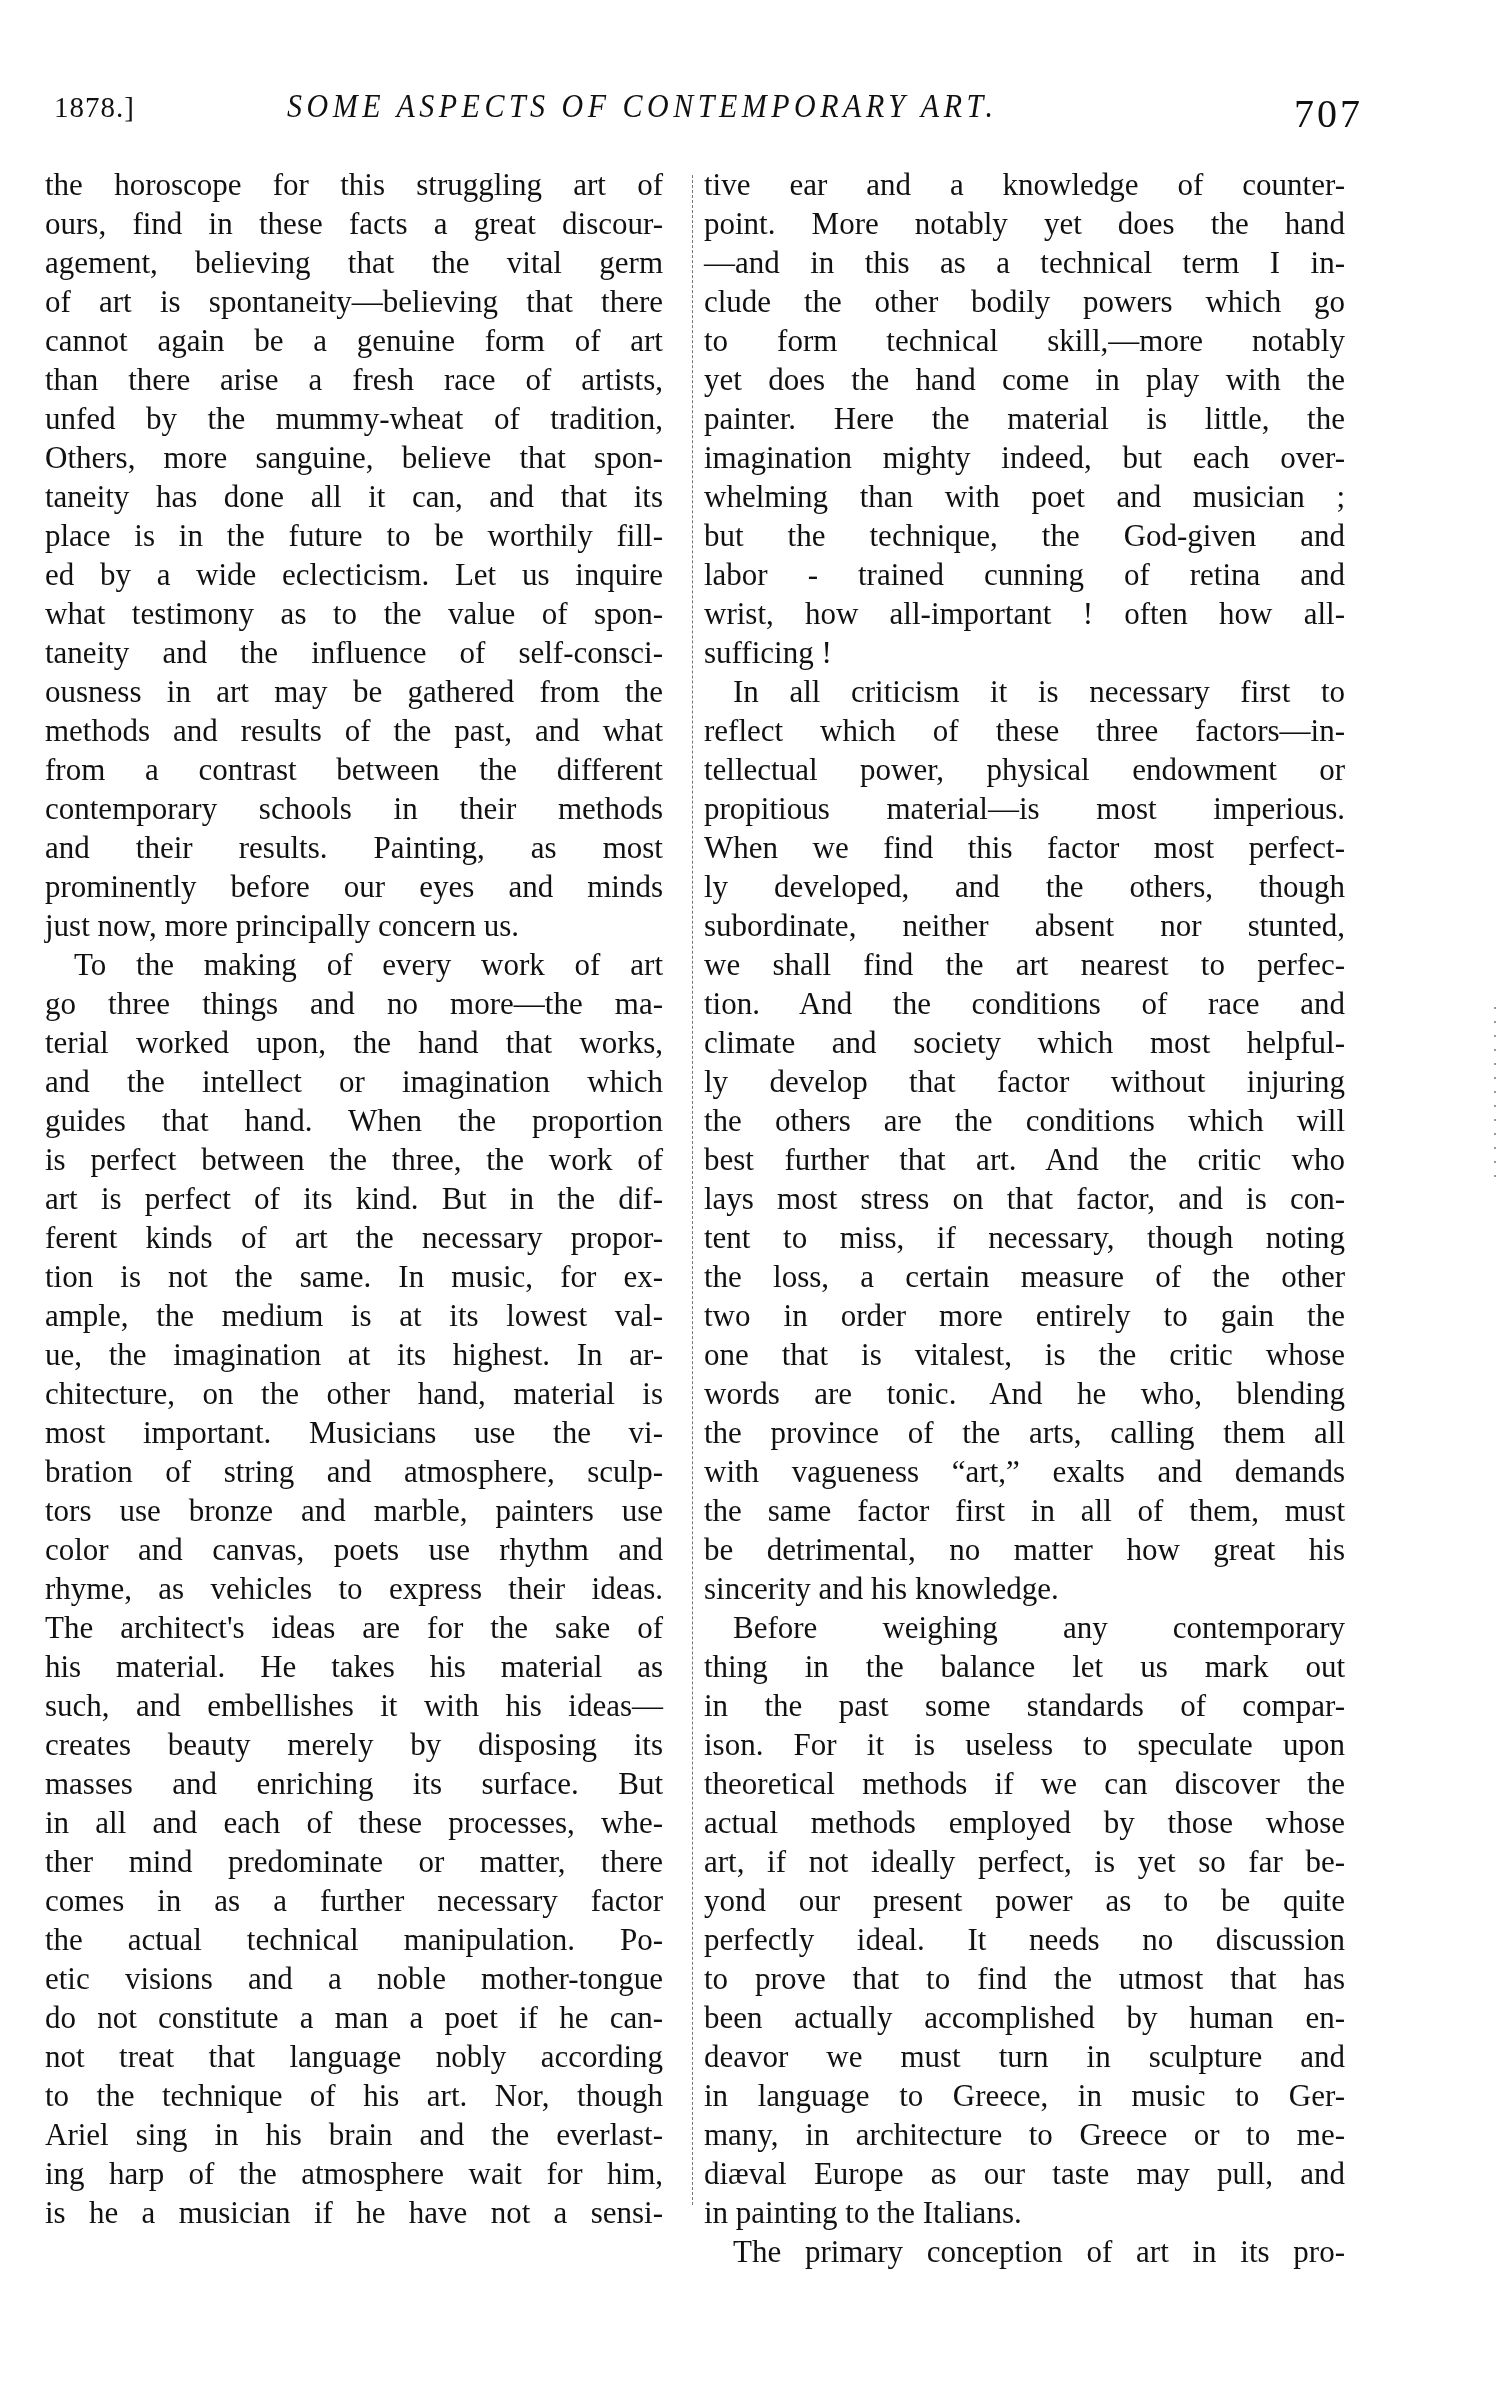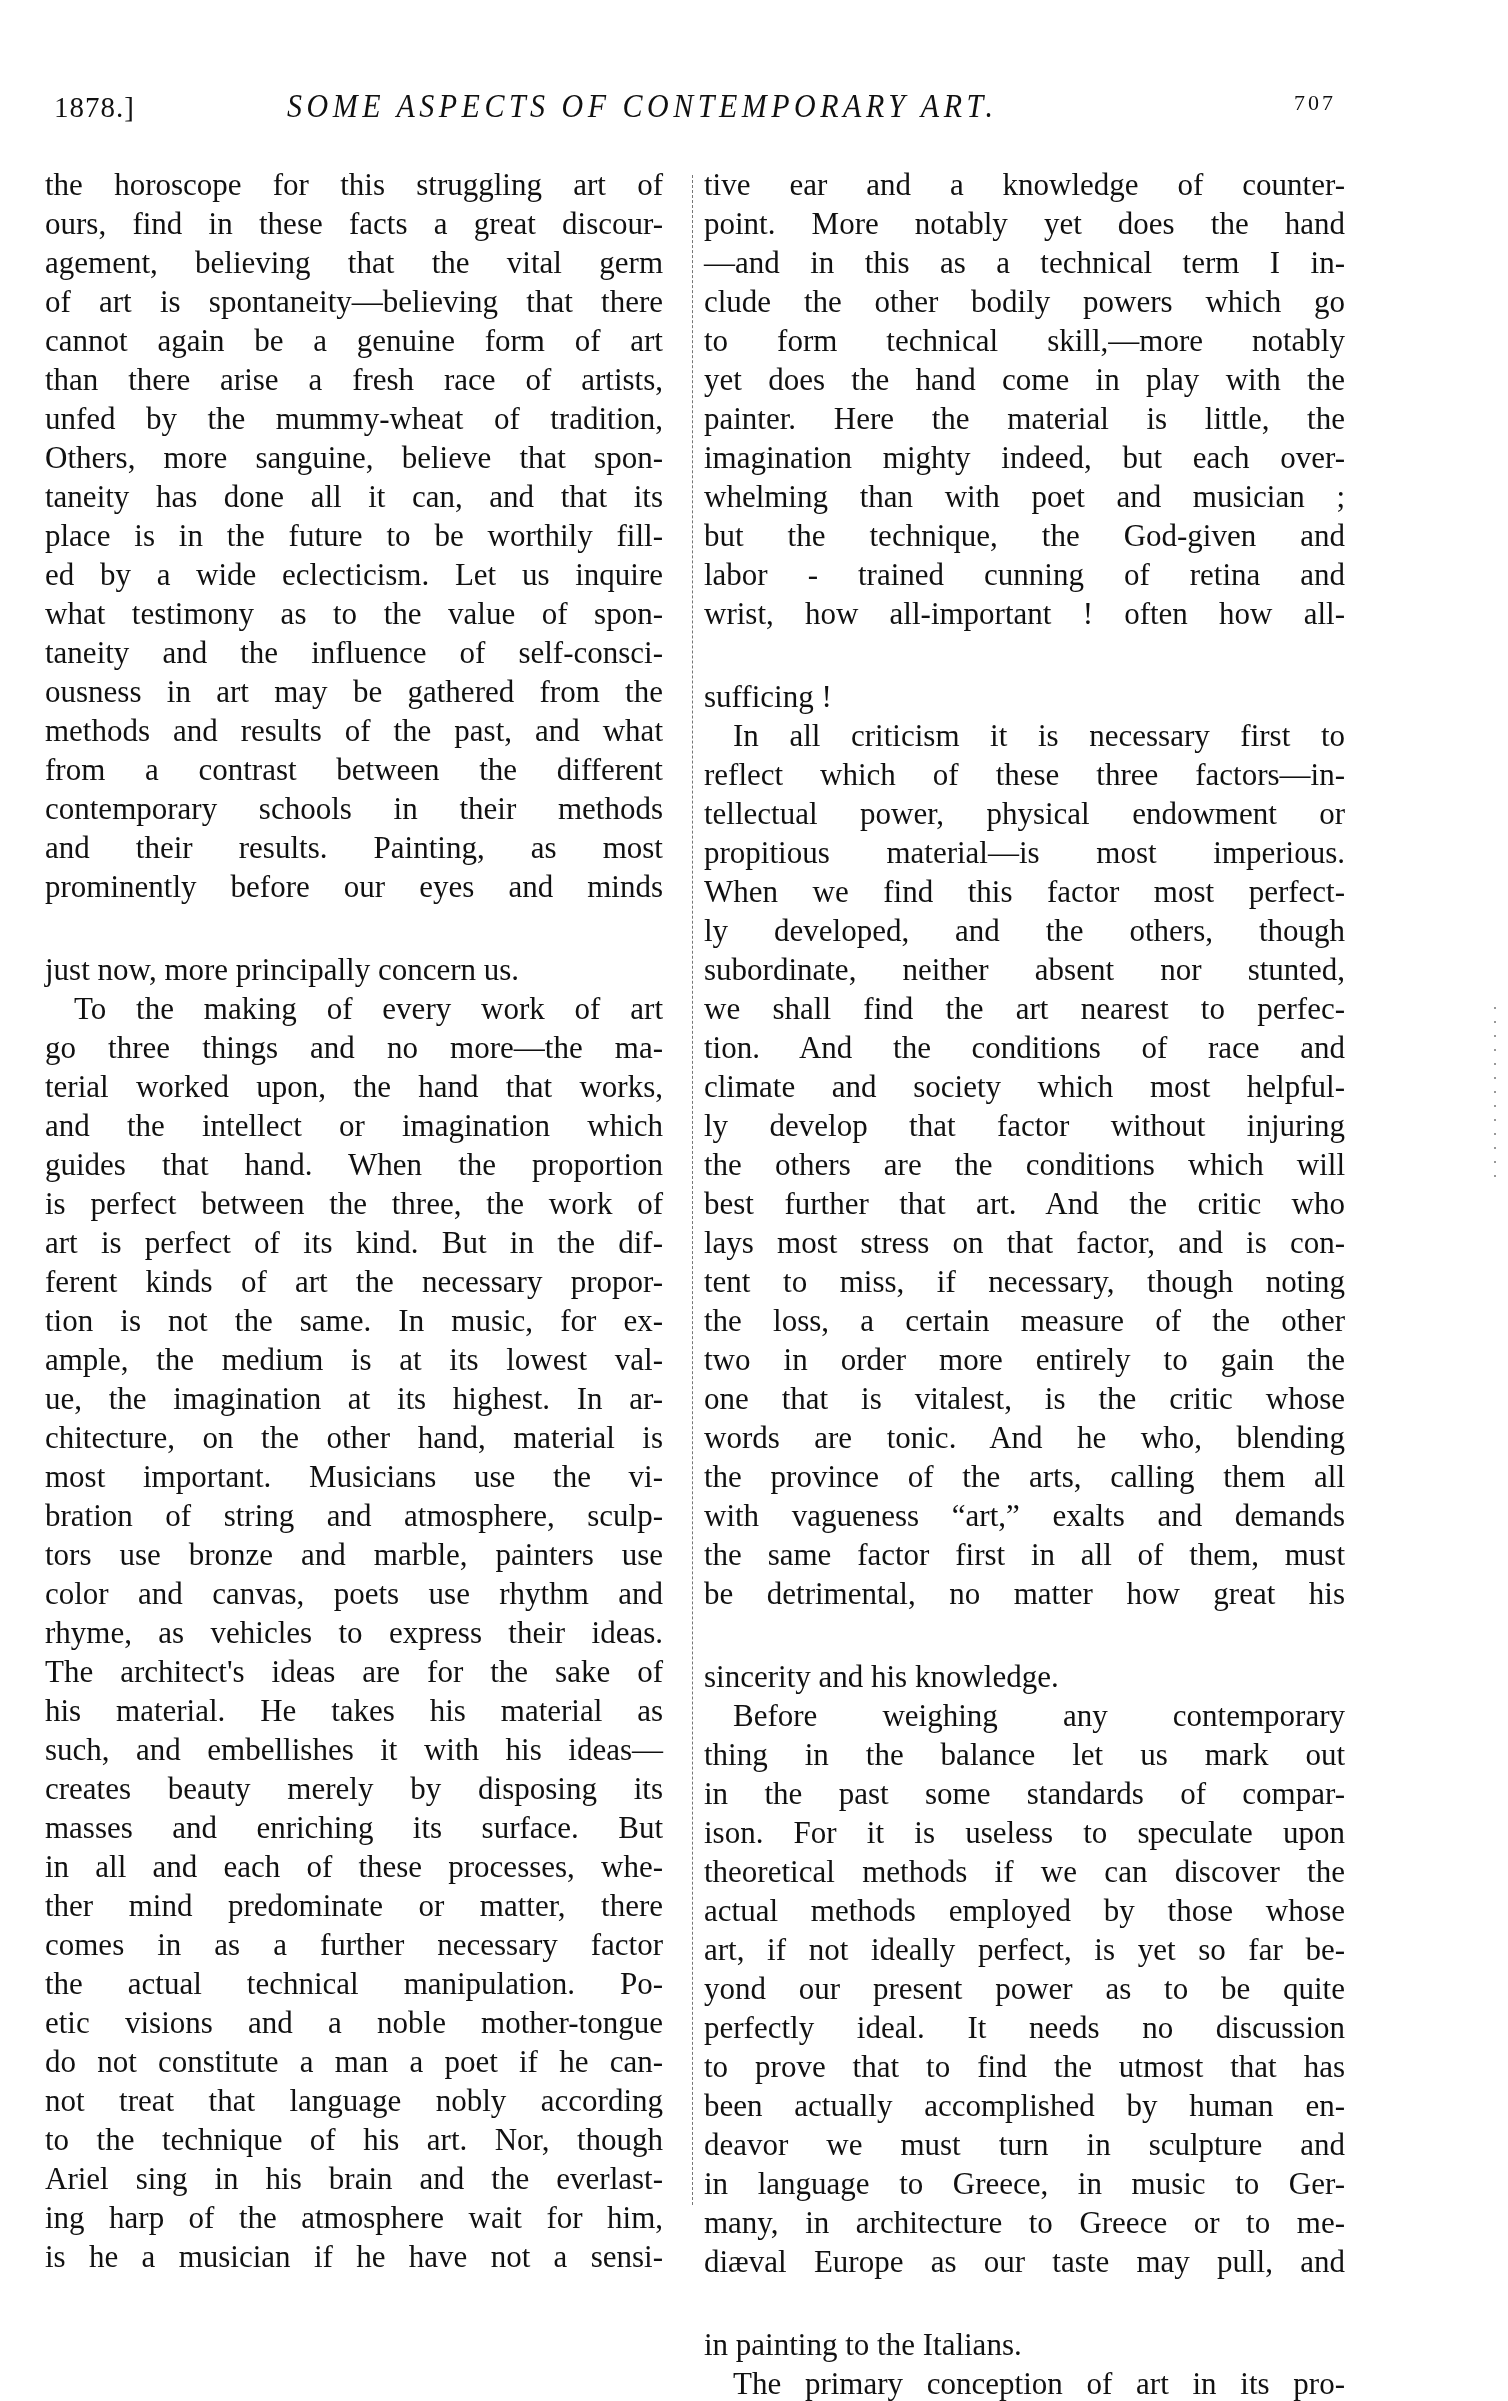--- a/index.html
+++ b/index.html
@@ -37,40 +37,40 @@
       font-size: 30px;
       font-style: italic;
       letter-spacing: 4.5px;
       transform: scaleY(1.12);
       transform-origin: left top;
     }
     .rh-page {
       position: absolute;
       left: 1294px;
       top: 3px;
-      font-size: 22px;
+      font-size: 40px;
       letter-spacing: 3px;
     }
     .column {
       position: absolute;
       top: 165px;
       font-size: 31px;
       line-height: 39px;
     }
     .col-left { left: 45px; width: 618px; }
     .col-right { left: 704px; width: 641px; }
     .line {
       display: block;
       white-space: nowrap;
       text-align: justify;
       text-align-last: justify;
       height: 39px;
       overflow: visible;
     }
-    .line.last { text-align-last: left; margin-top: 44px; }
+    .line.last { text-align-last: left; }
     .line.indent { padding-left: 29px; }
     .divider {
       position: absolute;
       left: 692px;
       top: 175px;
       width: 0;
       height: 2030px;
       border-left: 1px dashed #555555;
       opacity: 0.8;
     }

